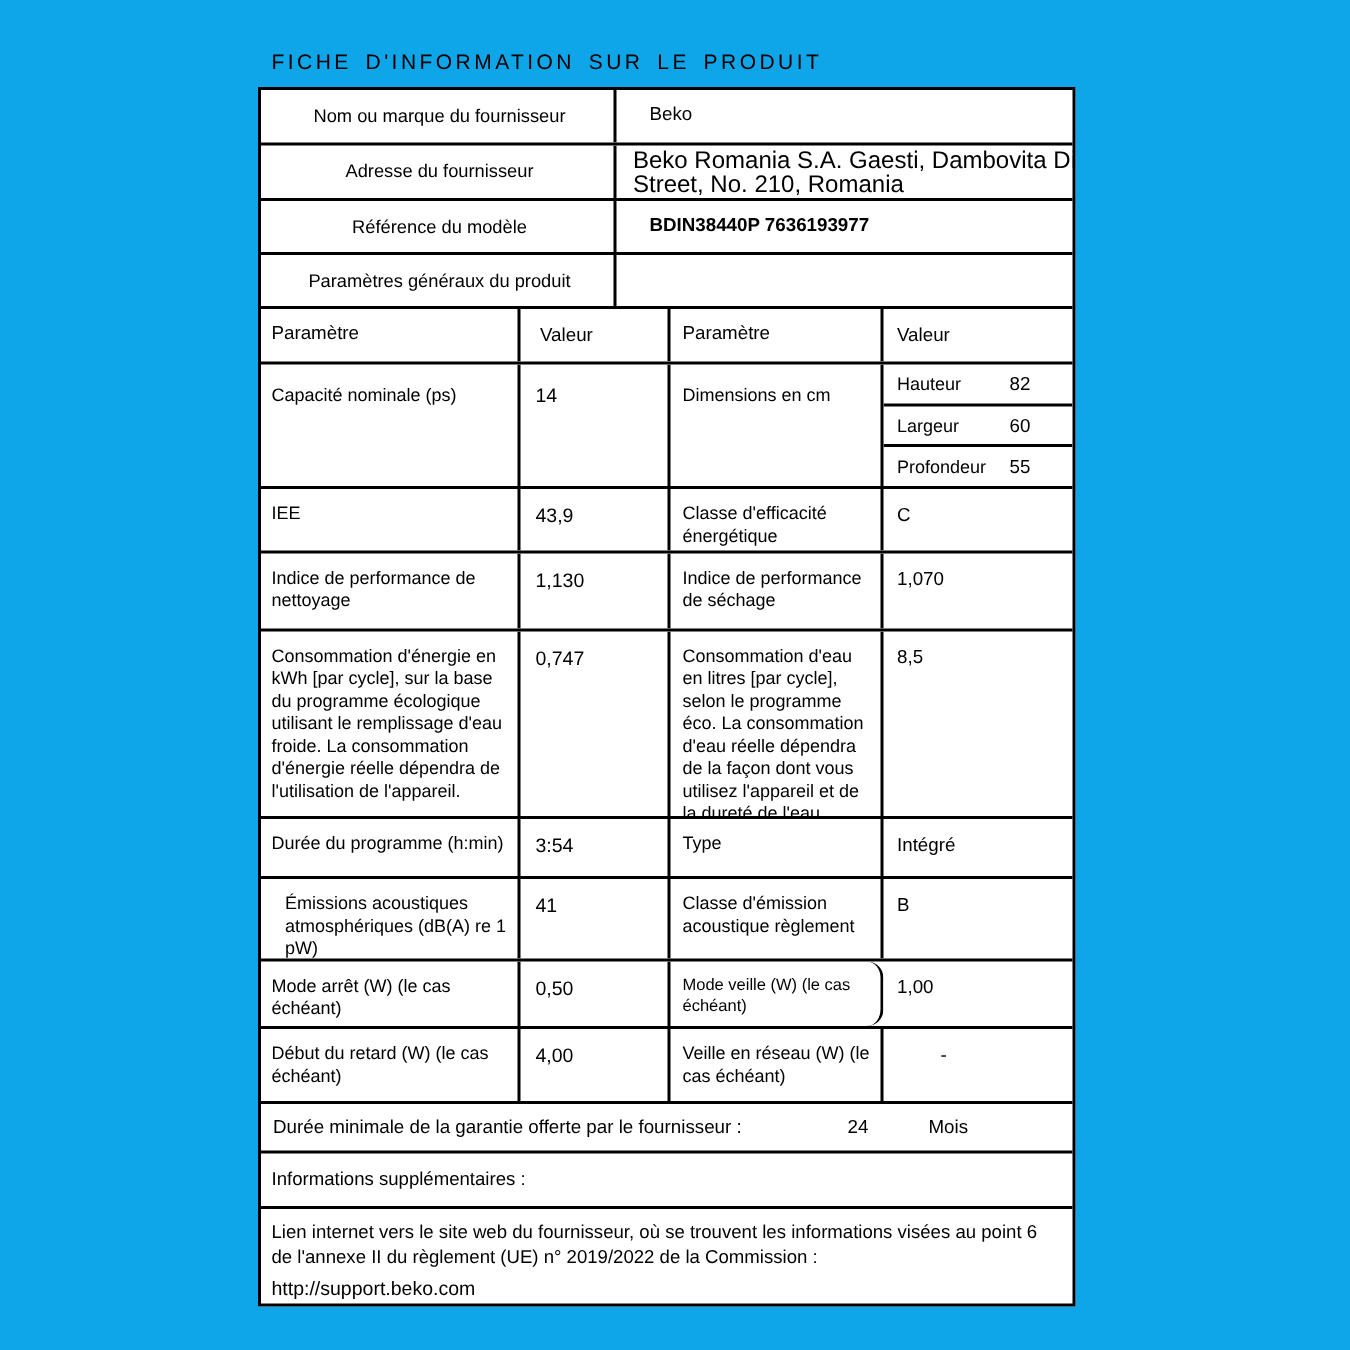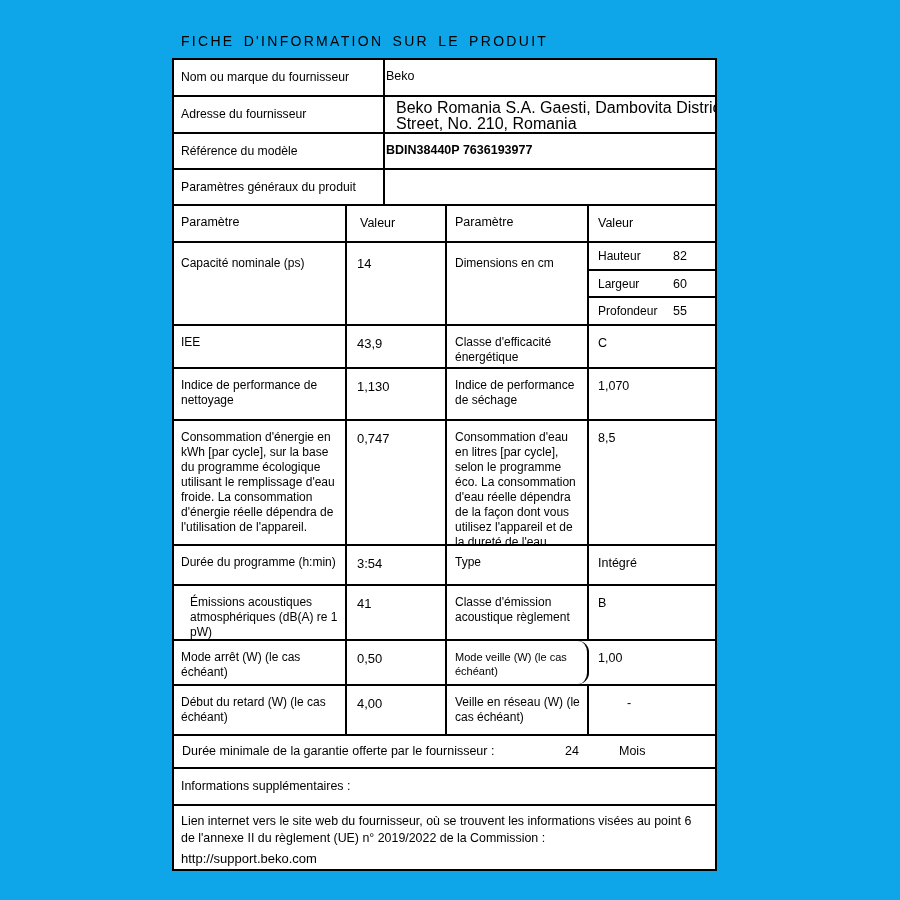--- a/index.html
+++ b/index.html
@@ -7,24 +7,24 @@
         font-family:"Liberation Sans",sans-serif;color:#000;}
   .title{position:absolute;left:181px;top:33px;font-size:14px;letter-spacing:2.3px;
          word-spacing:3px;color:#000;white-space:nowrap;}
   .sheet{position:absolute;left:172px;top:58px;width:545px;border:2px solid #000;
          box-sizing:border-box;background:#fff;}
   .row{display:flex;align-items:stretch;border-bottom:2px solid #000;box-sizing:border-box;overflow:hidden;}
   .row:last-child{border-bottom:none;}
   .cell{box-sizing:border-box;border-right:2px solid #000;overflow:hidden;}
   .cell:last-child{border-right:none;}
   
-  .w-top{width:211px;flex:none;}
+  .w-top{width:237px;flex:none;text-align:center;}
   .flex1{flex:1;}
   .lbl{padding:10px 4px 0 7px;font-size:12.2px;line-height:15px;}
-  .val{padding:9px 4px 0 1px;font-size:12.5px;}
+  .val{padding:9px 4px 0 22px;font-size:12.5px;}
   .addr{padding:3px 0 0 11px;line-height:16px;white-space:nowrap;}
   .bold{font-weight:bold;}
   
   .c1{width:173px;flex:none;padding:9px 5px 0 7px;font-size:12px;line-height:15px;}
   .c2{width:100px;flex:none;padding:10px 4px 0 10px;font-size:13px;}
   .c3{width:142px;flex:none;padding:9px 5px 0 8px;font-size:12px;line-height:15px;}
   .c4{flex:1;padding:10px 4px 0 9px;font-size:12.5px;}
   .hdr{font-size:12.5px;}
   .pt12{padding-top:13px;}
   .small{font-size:11px;line-height:14px;border-radius:11px;}

